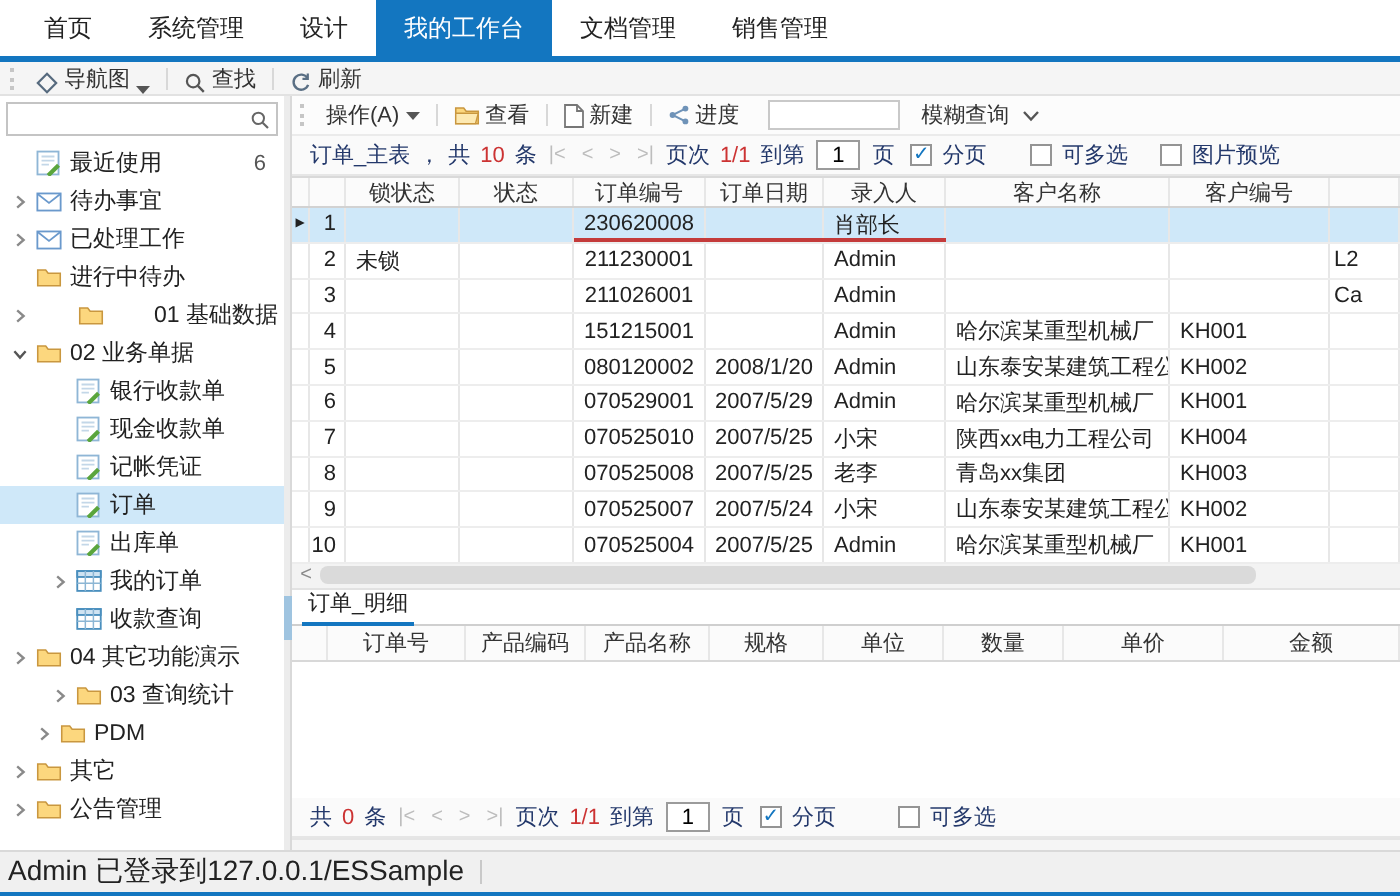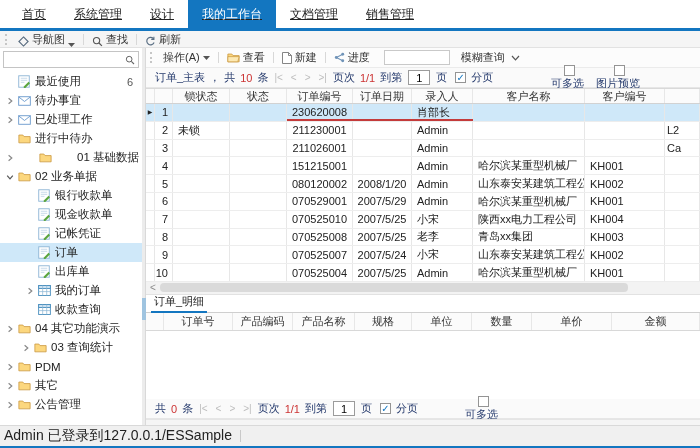--- a/index.html
+++ b/index.html
@@ -2,21 +2,21 @@
 <html><head>
 <meta charset="utf-8">
 <style>
   * { box-sizing: border-box; margin: 0; padding: 0; }
   html,body { background:#e8e8e8; }
   body { font-family: "Liberation Sans","DejaVu Sans",sans-serif; }
   .app { position:relative; width:700px; height:448px; background:#fff; overflow:hidden;
          font-size:12px; color:#222; }
 
   
-  .menubar { height:28px; display:flex; align-items:stretch; padding-left:8px; background:#fff;text-decoration:underline; }
+  .menubar { height:28px; display:flex; align-items:stretch; padding-left:8px; background:#fff; }
   .menu-tab { padding:0 14px; line-height:28px; color:#222; white-space:nowrap; cursor:default; }
   .menu-tab.active { background:#1376c0; color:#fff; }
   .accent-line { height:3px; background:#1376c0; }
 
   
   .navbar { height:17px; background:#f5f5f5; border-bottom:1px solid #e2e2e2;
             display:flex; align-items:center; font-size:11px; color:#333; padding-left:3px; }
   .grip { width:0; height:11px; border-left:2px dotted #c6c6c6; margin:0 5px 0 2px; }
   .nav-btn { display:flex; align-items:flex-end; gap:3px; padding:0 6px; height:15px; }
   .vsep { width:1px; height:11px; background:#d8d8d8; margin:0 2px; }
@@ -55,21 +55,21 @@
   .red { color:#cc3333; margin:0 3px; }
   .arrow { color:#bdbdbd; font-size:10px; margin:0 4px; letter-spacing:0; cursor:default; }
   .arrow:first-of-type { margin-left:8px; }
   .page-input { width:22px; height:15px; border:1px solid #9b9b9b; text-align:center;
                 font-size:11px; margin:0 4px; font-family:inherit; }
   .cb { width:11px; height:11px; min-width:11px; border:1px solid #949494; background:#fff;
         display:inline-flex; align-items:center; justify-content:center; margin:0 3px 0 6px; }
   .cb.checked::after { content:"\2713"; color:#1376c0; font-size:10px; font-weight:bold; line-height:1; }
   .pager-right { margin-left:auto; margin-right:58px; display:flex; align-items:center; gap:8px; }
   .pager-right2 { margin-left:auto; margin-right:200px; display:flex; align-items:center; }
-  .cbgroup { display:flex; align-items:center;flex-direction:column; }
+  .cbgroup { display:flex; align-items:center; }
 
   
   .ghead { height:16px; display:flex; background:#fbfbfb; border-top:1px solid #d9d9d9;
            border-bottom:1px solid #d2d2d2; font-size:11px; color:#333; }
   .ghead .gc { justify-content:center; }
   .gc { border-right:1px solid #e7e7e7; overflow:hidden; white-space:nowrap;
         display:flex; align-items:center; height:100%; }
   .w0{width:9px;min-width:9px;} .w1{width:18px;min-width:18px;} .w2{width:57px;min-width:57px;}
   .w3{width:57px;min-width:57px;} .w4{width:66px;min-width:66px;} .w5{width:59px;min-width:59px;}
   .w6{width:61px;min-width:61px;} .w7{width:112px;min-width:112px;} .w8{width:80px;min-width:80px;}
@@ -338,34 +338,34 @@
                 <path d="M2.6 1.2 L5.8 4 L2.6 6.8" fill="none" stroke="#8a8a8a" stroke-width="1.2"></path>
               </svg>
             </span>
             <span class="ticon">
               <svg width="13" height="11" viewBox="0 0 15 12">
                 <path d="M1 2 h4.6 l1.4 1.8 H14 V11 H1 Z" fill="#fcd77e" stroke="#c9973f" stroke-width="0.9"></path>
               </svg>
             </span>
             <span class="tlabel">04 其它功能演示</span>
           </div>
-          <div class="tree-row" style="padding-left: 20px;">
+          <div class="tree-row" style="padding-left: 8px; margin-left: 16px;">
             <span class="exp">
               <svg width="8" height="8" viewBox="0 0 8 8">
                 <path d="M2.6 1.2 L5.8 4 L2.6 6.8" fill="none" stroke="#8a8a8a" stroke-width="1.2"></path>
               </svg>
             </span>
             <span class="ticon">
               <svg width="13" height="11" viewBox="0 0 15 12">
                 <path d="M1 2 h4.6 l1.4 1.8 H14 V11 H1 Z" fill="#fcd77e" stroke="#c9973f" stroke-width="0.9"></path>
               </svg>
             </span>
             <span class="tlabel">03 查询统计</span>
           </div>
-          <div class="tree-row" style="padding-left: 4px;">
+          <div class="tree-row" style="padding-left: 4px; margin-left: 12px;">
             <span class="exp">
               <svg width="8" height="8" viewBox="0 0 8 8">
                 <path d="M2.6 1.2 L5.8 4 L2.6 6.8" fill="none" stroke="#8a8a8a" stroke-width="1.2"></path>
               </svg>
             </span>
             <span class="ticon">
               <svg width="13" height="11" viewBox="0 0 15 12">
                 <path d="M1 2 h4.6 l1.4 1.8 H14 V11 H1 Z" fill="#fcd77e" stroke="#c9973f" stroke-width="0.9"></path>
               </svg>
             </span>

